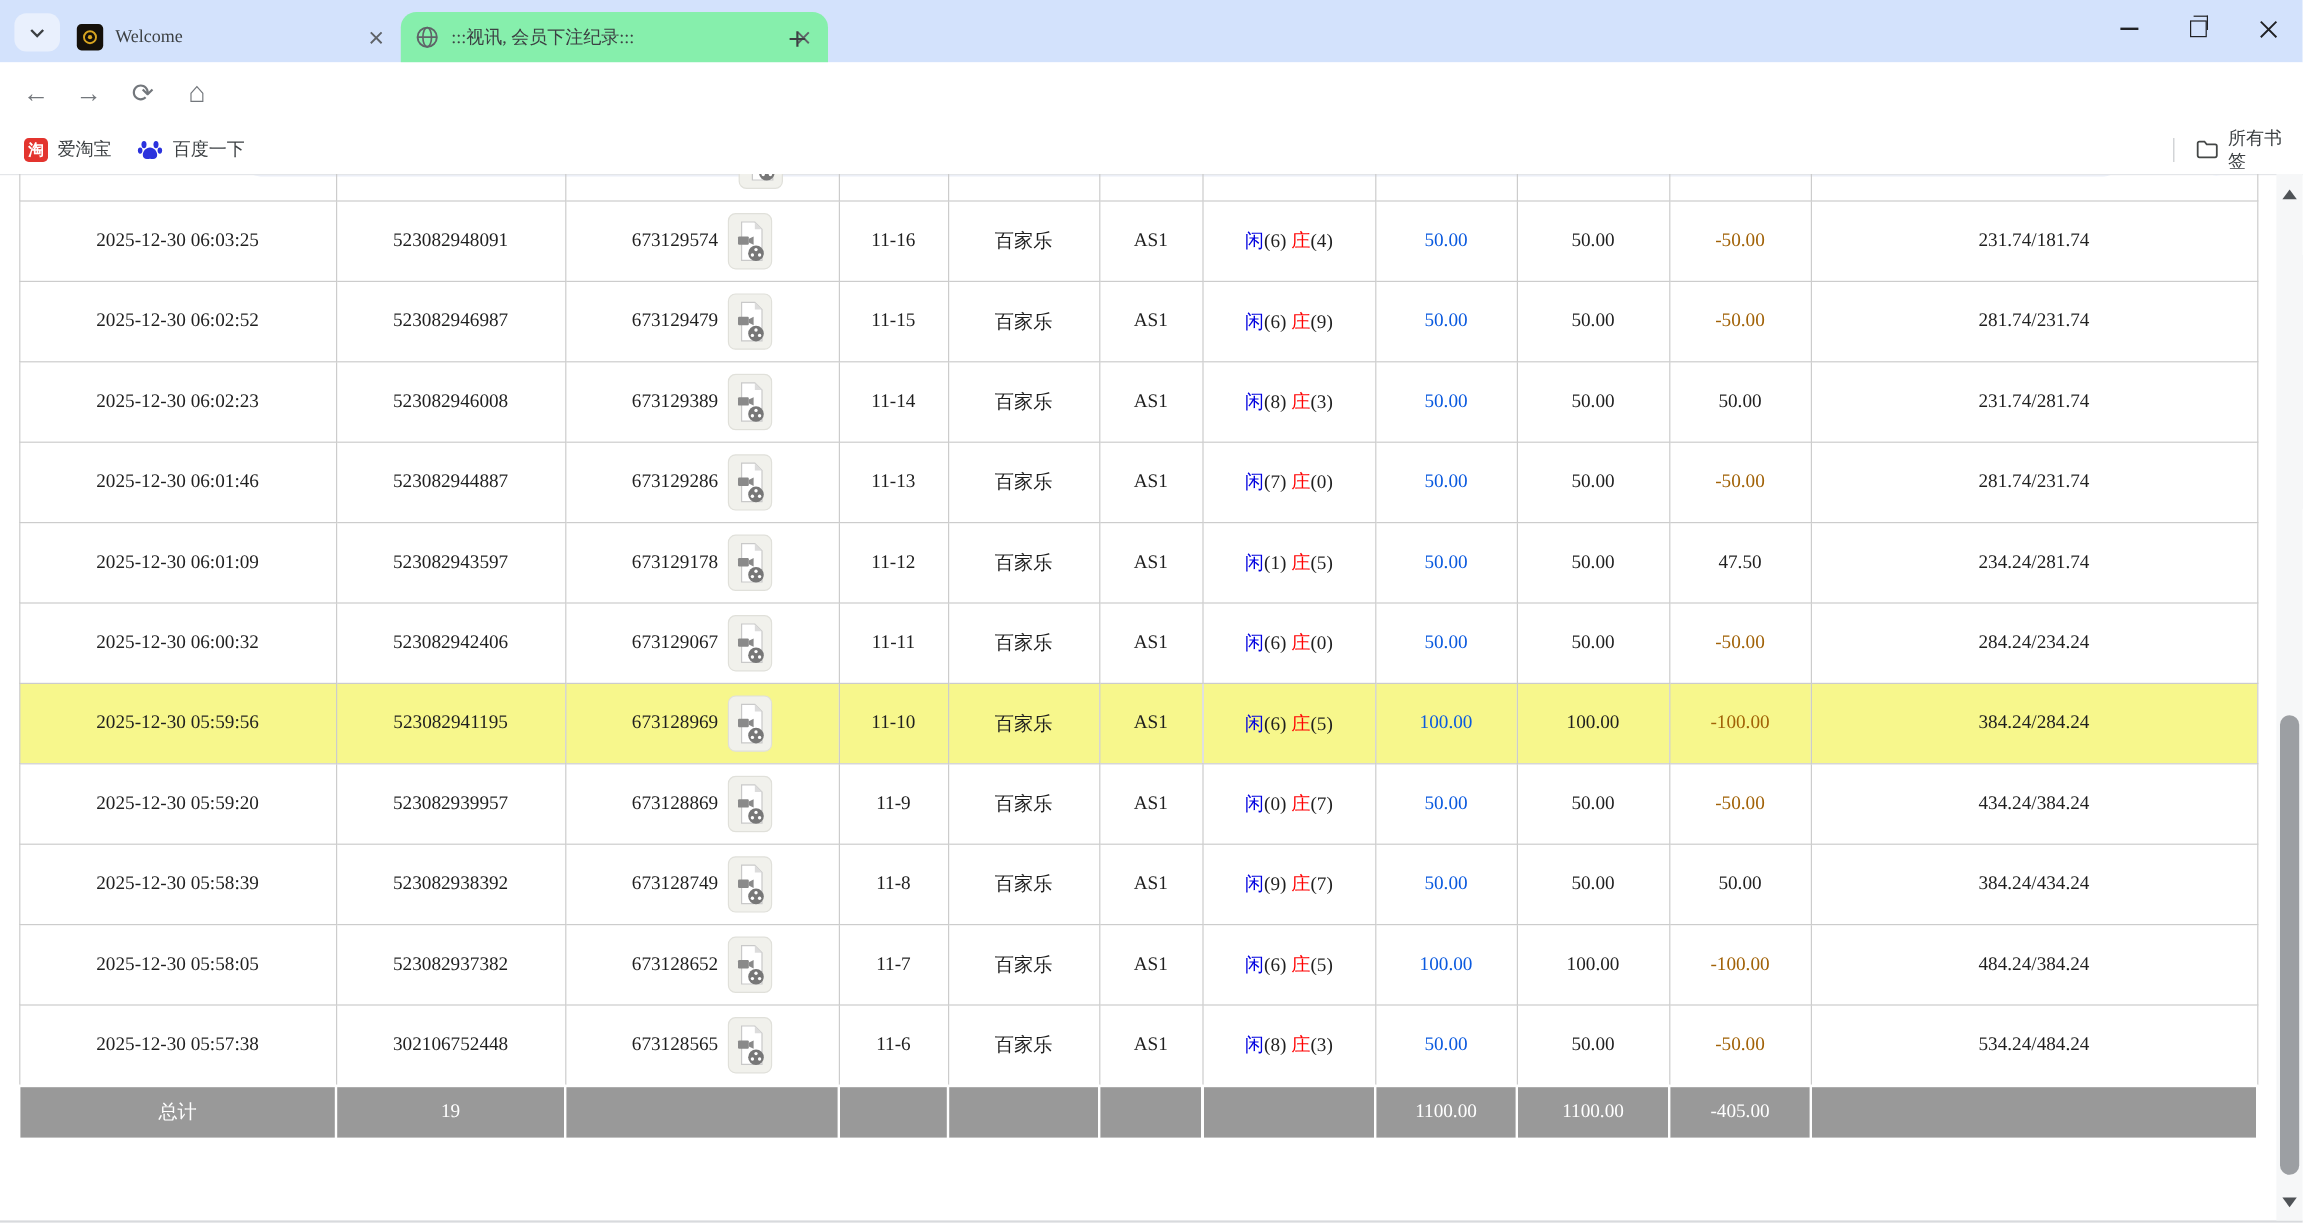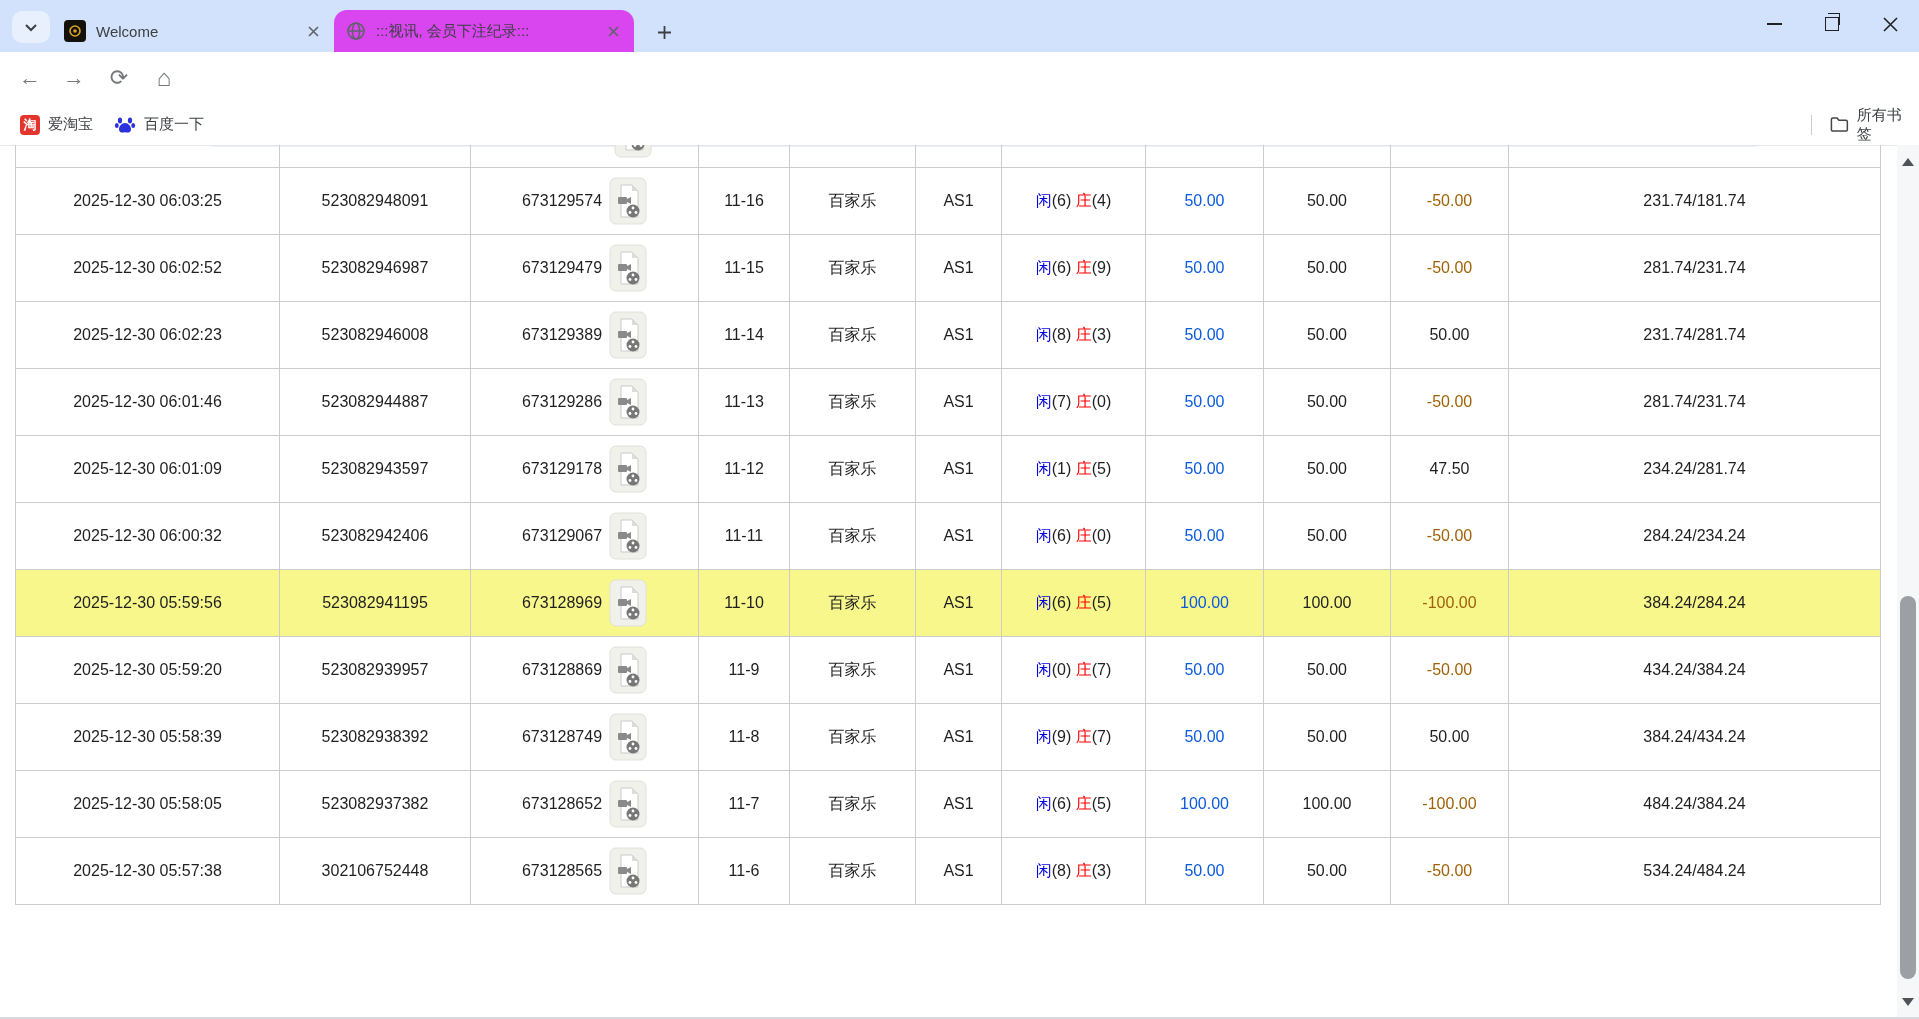--- a/index.html
+++ b/index.html
@@ -1,25 +1,25 @@
 <!DOCTYPE html>
 <html><head>
 <meta charset="utf-8">
 <style>
   html,body{margin:0;padding:0;}
   .screen{position:relative;width:1919px;height:1019px;background:#fff;overflow:hidden;
-          font-family:Liberation Sans, sans-serif;color:#202124;
+          font-family:Liberation Serif, serif;color:#202124;
           border-bottom:2px solid #d8dadd;box-sizing:border-box;}
   
   .tabstrip{position:absolute;left:0;top:0;width:100%;height:52px;background:#d3e2fc;}
   .tabsearch{position:absolute;left:12px;top:11px;width:38px;height:32px;border-radius:10px;
              background:#e9f0fd;display:flex;align-items:center;justify-content:center;cursor:pointer;}
   .tab{position:absolute;top:10px;height:42px;display:flex;align-items:center;box-sizing:border-box;padding:0 12px;}
   .tab.inactive{left:52px;width:282px;}
-  .tab.active{left:334px;width:300px;background:#d946ef;border-radius:13px 13px 0 0;}
+  .tab.active{left:334px;width:356px;background:#86efac;border-radius:13px 13px 0 0;}
   .tab .title{flex:1;font-size:15px;color:#3c4043;white-space:nowrap;overflow:hidden;margin-left:10px;}
   .tabclose{width:18px;height:18px;border-radius:50%;display:flex;align-items:center;justify-content:center;cursor:pointer;}
   .favicon1{width:22px;height:22px;border-radius:4px;background:#14100a;display:flex;align-items:center;justify-content:center;}
   .newtab{position:absolute;left:650px;top:18px;width:28px;height:28px;border-radius:50%;
           display:flex;align-items:center;justify-content:center;cursor:pointer;}
   .winctl{position:absolute;right:0;top:0;height:48px;display:flex;}
   .winbtn{width:58px;height:48px;display:flex;align-items:center;justify-content:center;cursor:pointer;}
   .minline{width:15px;height:2px;background:#202124;}
   .restorebox{width:12px;height:12px;border:1.7px solid #202124;position:relative;background:#d3e2fc;}
   .restorebox:before{content:"";position:absolute;left:2px;top:-5px;width:11px;height:11px;
@@ -569,20 +569,33 @@
         <span class="player">闲</span><span>(8)</span>
         <span class="banker">庄</span><span>(3)</span>
       </td>
       <td class="blue-amt">50.00</td>
       <td>50.00</td>
       <td class="red">-50.00</td>
       <td class="balance">534.24/484.24</td>
     </tr>
       </tbody>
     <tfoot>
+      <tr>
+        <td>总计</td>
+        <td>19</td>
+        <td></td>
+          <td></td>
+          <td></td>
+          <td></td>
+          <td></td>
+        <td>1100.00</td>
+        <td>1100.00</td>
+        <td class="red">-405.00</td>
+        <td></td>
+      </tr>
     </tfoot>
   </table>
 
   <div class="sb">
     <span class="up">
         <i class="tri-up"></i>
       </span>
     <span class="thumb"></span>
     <span class="dn">
         <i class="tri-dn"></i>

